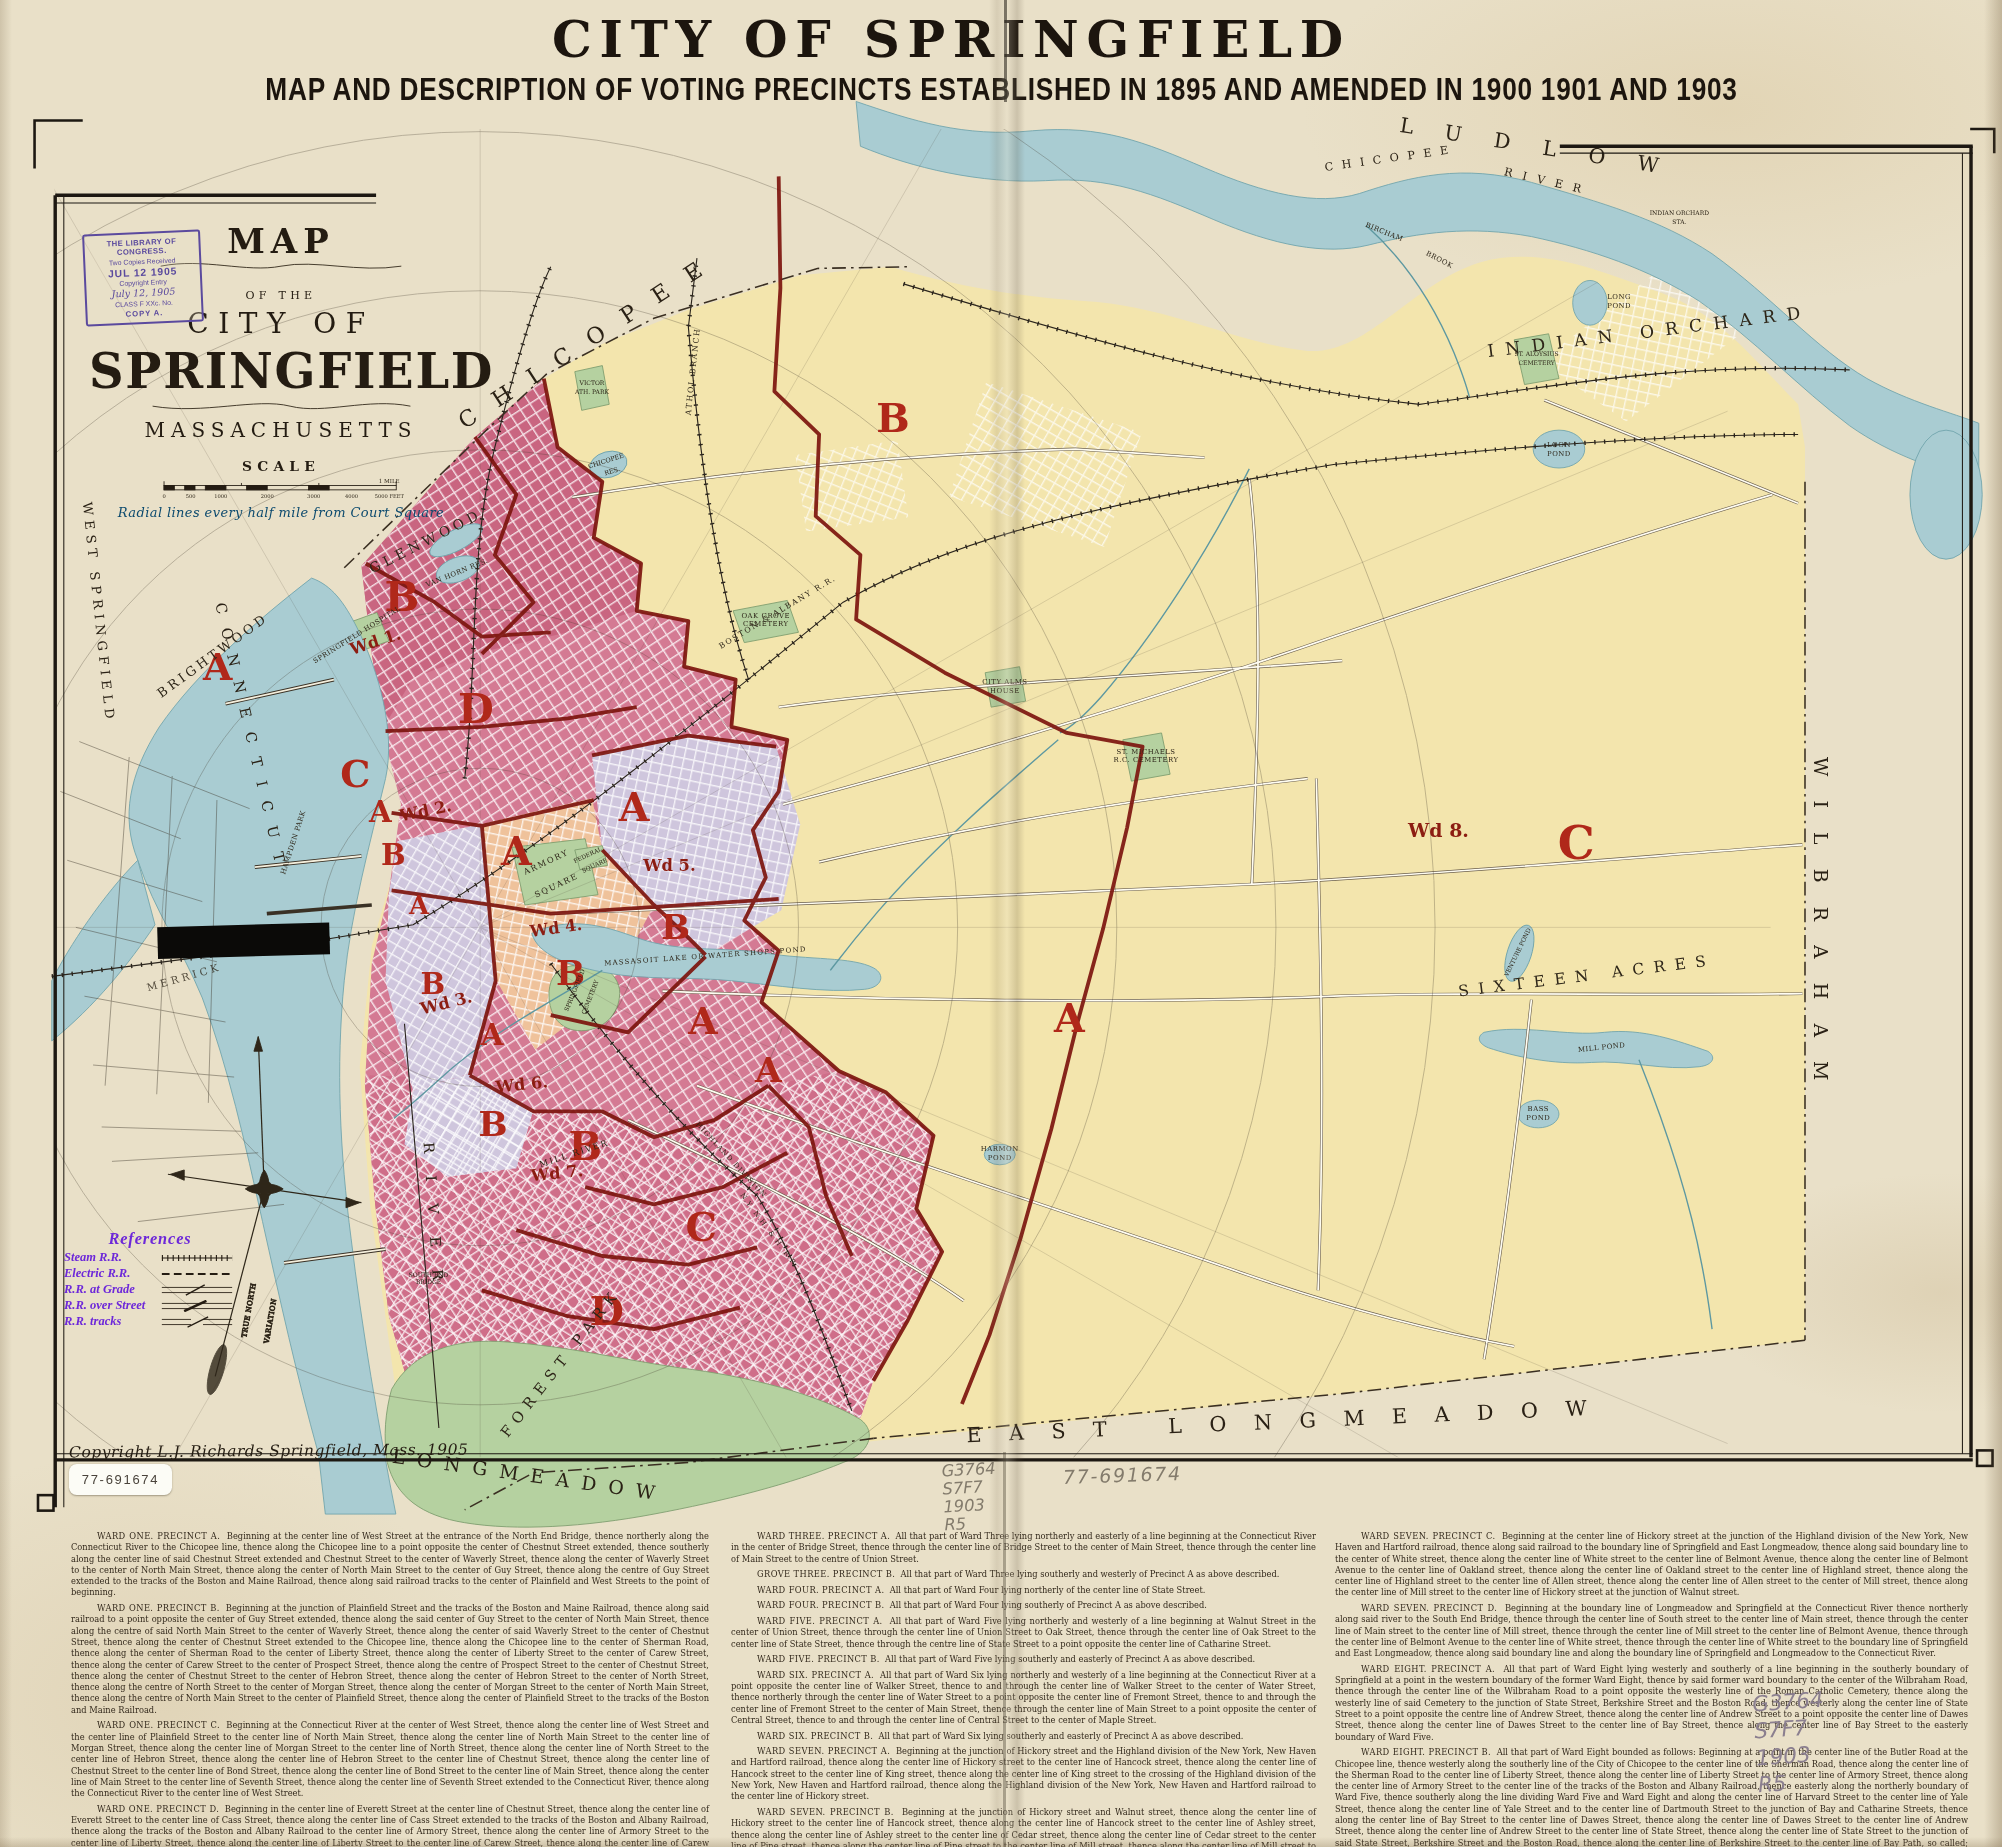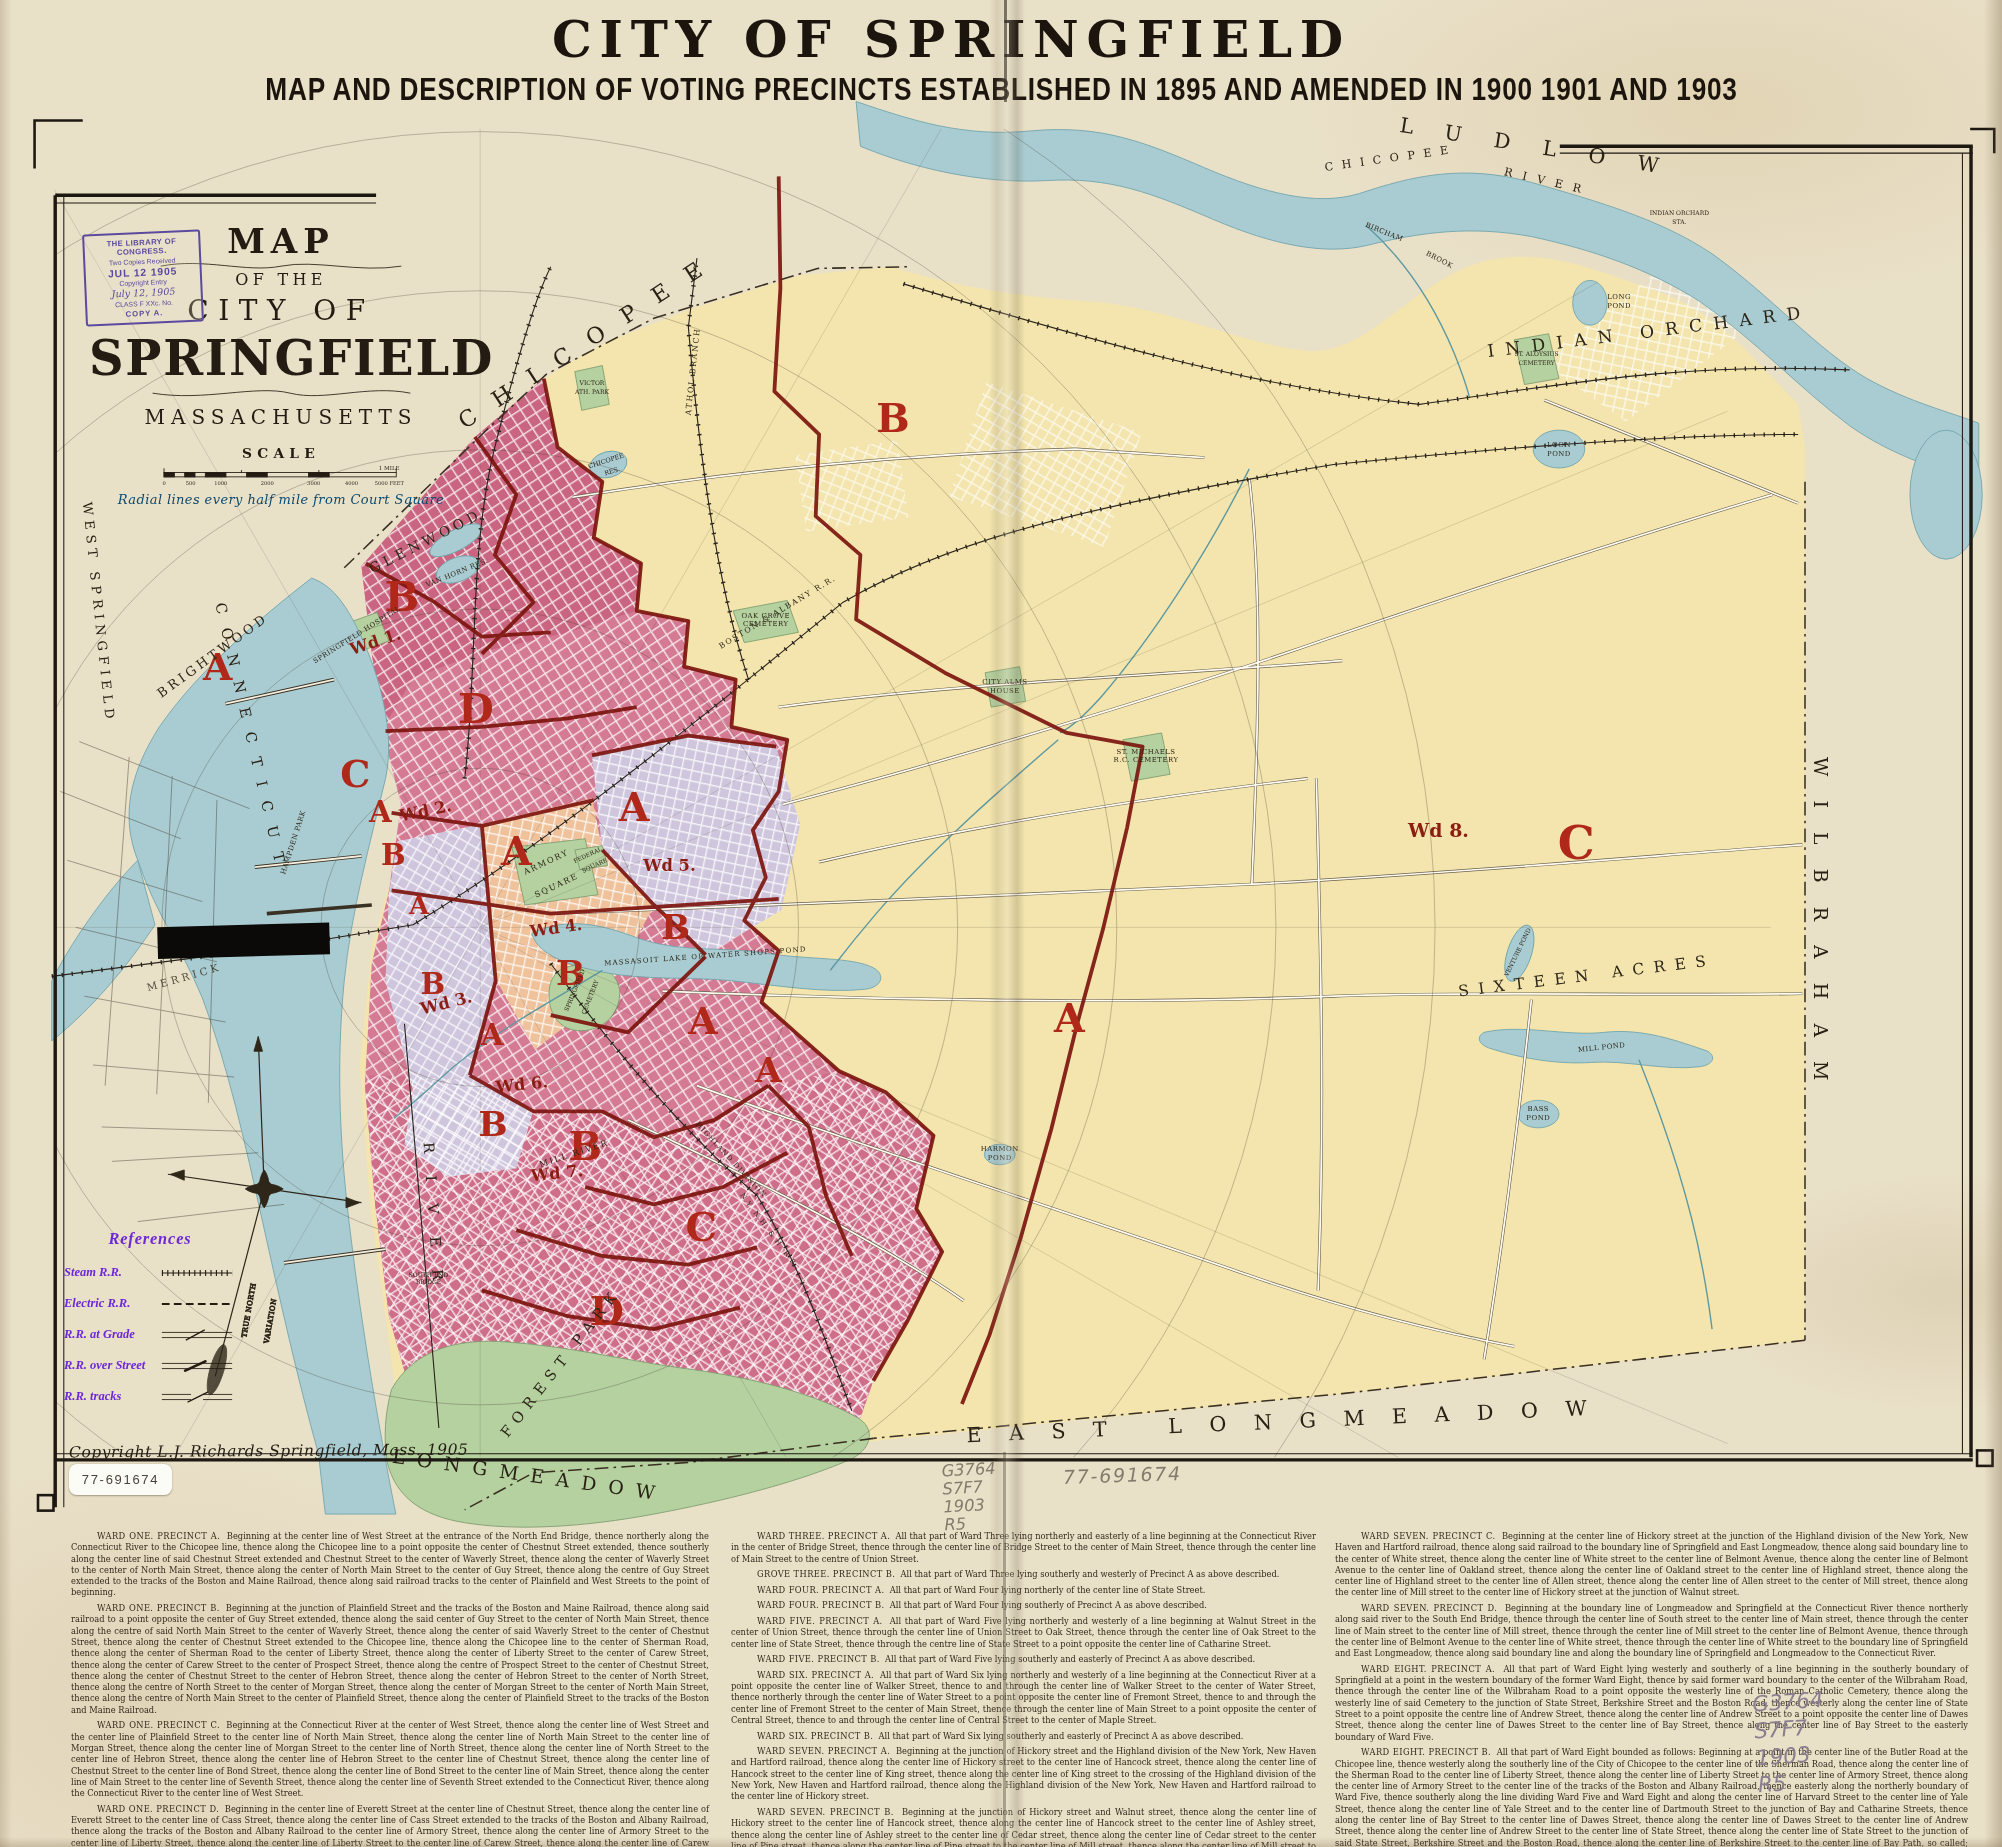--- a/index.html
+++ b/index.html
@@ -22,21 +22,21 @@
     letter-spacing:7.7px;color:#1c150e;transform:translateX(-50px);
   }
   .hdr .subtitle{
     margin-top:5.2px;font-family:"Liberation Sans", sans-serif;font-weight:bold;
     font-size:32px;letter-spacing:0.9px;color:#1c150e;
     transform:scaleX(.82);transform-origin:50% 50%;white-space:nowrap;
   }
   
   .cart{position:absolute;left:89px;top:221px;width:384px;text-align:center;z-index:3;color:#241c12;}
   .cart .c-map{font-size:34px;font-weight:bold;letter-spacing:6px;}
-  .cart .c-ofthe{font-size:16px;letter-spacing:4.3px;margin-top:0;}
+  .cart .c-ofthe{font-size:11px;letter-spacing:4.3px;margin-top:19px;}
   .cart .c-cityof{font-size:28px;letter-spacing:9.5px;margin-top:5.2px;}
   .cart .c-spfld{font-size:48px;font-weight:bold;letter-spacing:1.7px;margin-top:3.4px;white-space:nowrap;}
   .cart .c-mass{font-size:20px;letter-spacing:6px;margin-top:9px;}
   .cart .c-scale{font-size:13.8px;font-weight:bold;letter-spacing:5.2px;margin-top:15.5px;}
   .cart .c-radial{font-size:13px;font-style:italic;margin-top:3.4px;letter-spacing:0.4px;color:#0c4a6e;}
   .flourish{height:8.6px;overflow:visible;margin:-1.7px 0;}
   
   .stamp{
     position:absolute;left:84px;top:232px;width:107px;z-index:4;
     border:2.6px solid #5b4a9e;border-radius:2.6px;padding:4.3px 3.4px;color:#5b4a9e;
@@ -46,21 +46,21 @@
   .stamp .s1{font-size:7.7px;font-weight:bold;letter-spacing:0.4px;}
   .stamp .s2{font-size:6.9px;margin-top:1.7px;}
   .stamp .s3{font-size:10.3px;font-weight:bold;margin-top:1.7px;letter-spacing:0.9px;}
   .stamp .s4{font-size:6.9px;margin-top:1.7px;}
   .stamp .s5{font-size:9.5px;font-style:italic;font-family:"DejaVu Serif",serif;margin-top:0.9px;}
   .stamp .s6{font-size:6.9px;margin-top:1.7px;}
   .stamp .s7{font-size:7.7px;font-weight:bold;margin-top:1.7px;letter-spacing:0.9px;}
   
   .refs{position:absolute;left:64px;top:1229px;width:172px;z-index:3;color:#6d28d9;font-family:Liberation Serif, serif;}
   .refs .r-title{font-style:italic;font-size:16.3px;text-align:center;letter-spacing:0.9px;font-weight:bold;}
-  .refs .row{display:flex;align-items:center;margin-top:16px;}
+  .refs .row{display:flex;align-items:center;margin-top:1px;}
   .refs .row .lab{font-style:italic;font-size:12.5px;font-weight:bold;width:96px;white-space:nowrap;}
   .refs svg{display:block;}
   
   .copyright{position:absolute;left:69px;top:1442px;z-index:3;font-style:italic;font-size:15.5px;color:#241c12;letter-spacing:0.5px;transform:rotate(-.4deg);white-space:nowrap;}
   .sticker{
     position:absolute;left:69px;top:1464px;width:103px;height:31px;z-index:3;background:#fcfcf6;
     border-radius:7.7px;box-shadow:0 0.9px 1.7px rgba(80,70,50,.45);display:flex;align-items:center;justify-content:center;
     font-family:"Liberation Sans", sans-serif;font-size:13px;letter-spacing:1.7px;color:#4a443c;
   }
   .pencil{position:absolute;z-index:3;color:#837b6c;font-family:"DejaVu Sans", sans-serif;font-style:italic;}

